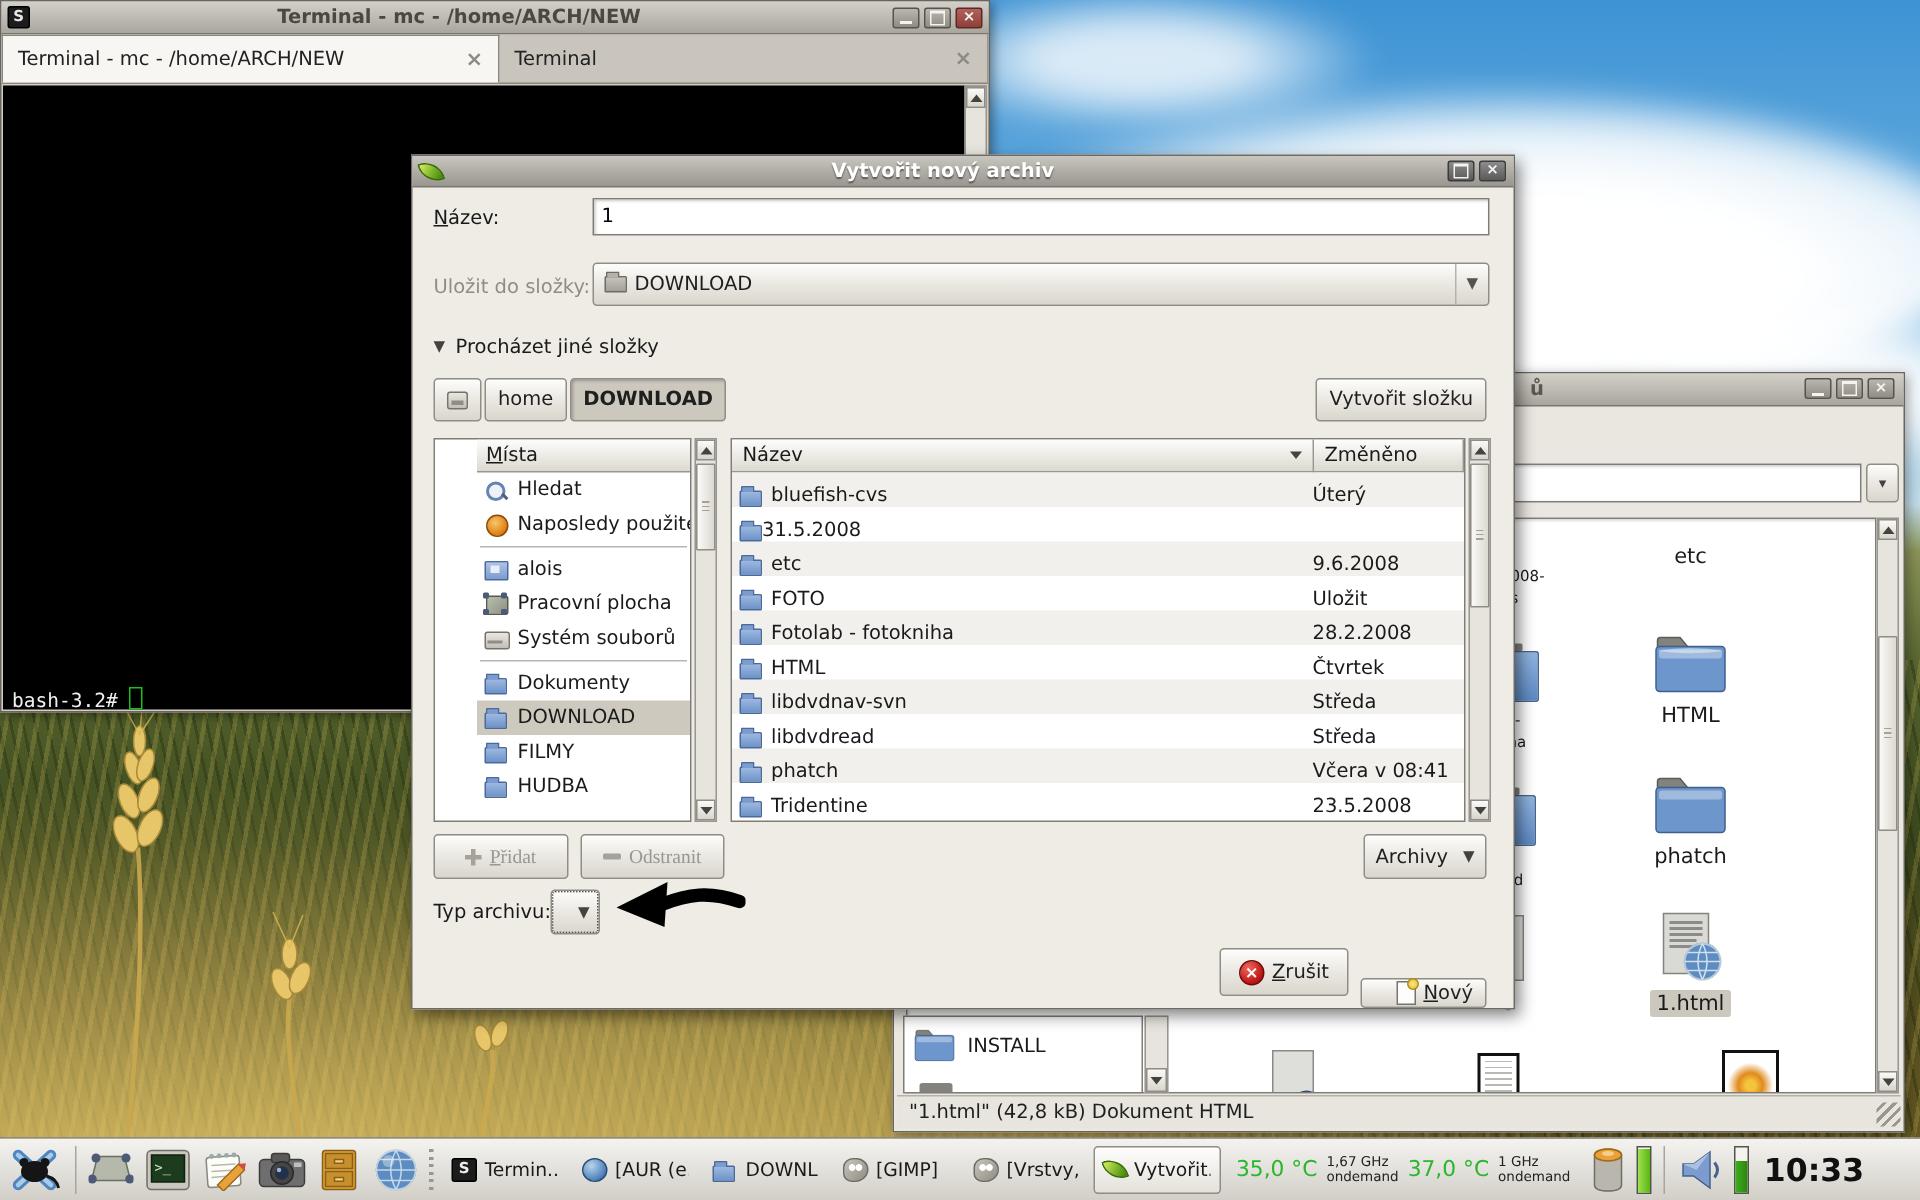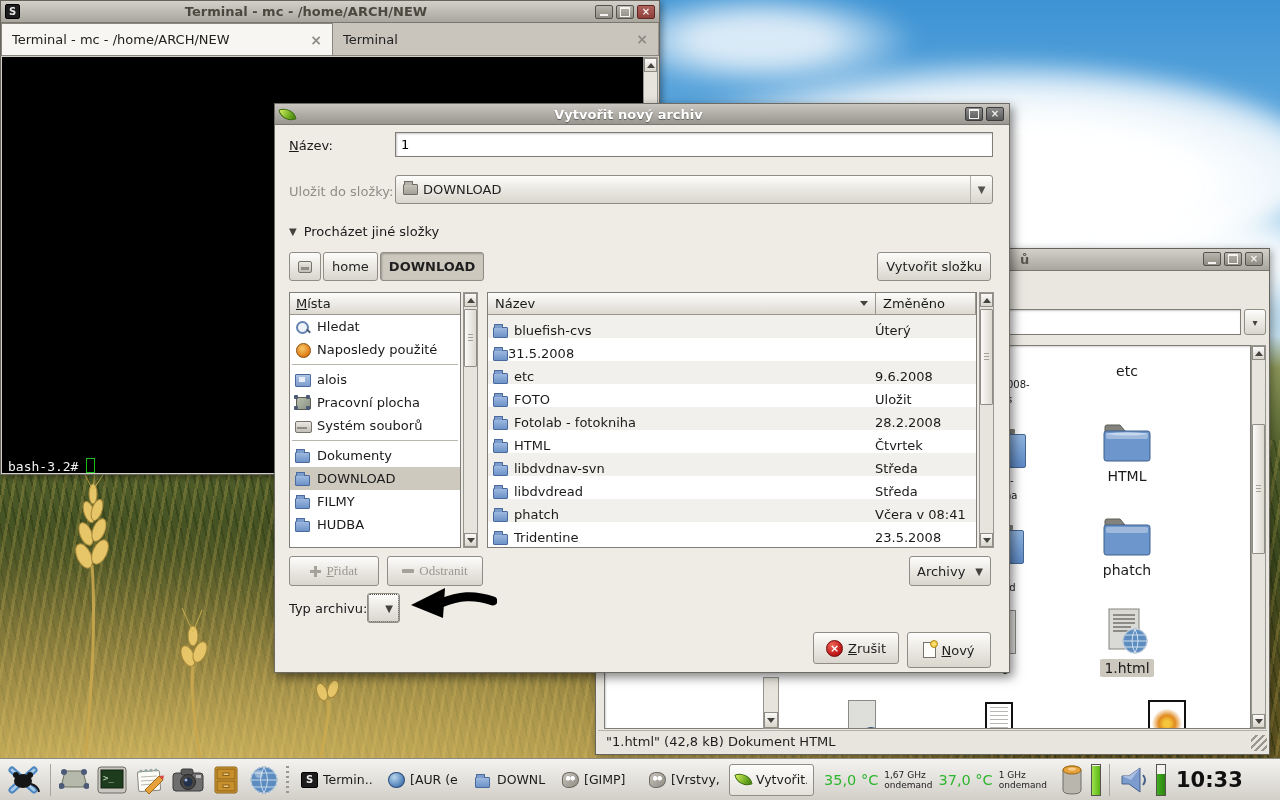--- a/index.html
+++ b/index.html
@@ -139,21 +139,21 @@
   #dlg-expander .tri { color:#44423d; font-size:10px; }
   #dlg-crumbs { position:absolute; left:14px; top:148px; height:29px; display:flex; }
   #dlg-crumbs .btn { height:29px; margin-right:2px; }
   #crumb-download { font-weight:bold; }
   #dlg-newfolder { position:absolute; right:18px; top:148px; height:29px; }
   .drive-ic { width:16px; height:12px; background:linear-gradient(180deg,#e9e7e1,#c2bfb7); border:1px solid #76736c; border-radius:2px; position:relative; }
   .drive-ic::after { content:""; position:absolute; left:2px; right:2px; bottom:2px; height:3px; background:#8f8d85; }
 
   
   #pane-places { position:absolute; left:14px; top:188px; width:172px; height:256px; background:#fff;
-    border:1px solid #7f7d76; overflow:hidden; }
+    border:1px solid #7f7d76; overflow:hidden;padding-left:28px; }
   #places-sb { left:188px; top:188px; width:15px; height:256px; }
   #places-sb .sbtn.top { top:0; } #places-sb .sbtn.bot { bottom:0; }
   #places-sb .thumb { top:16px; height:58px; }
   .pane-header { height:22px; background:linear-gradient(180deg,#fdfdfc,#dcd9d0); border-bottom:1px solid #9a968e;
     display:flex; align-items:center; padding:0 6px; }
   .place { height:23px; display:flex; align-items:center; gap:6px; padding:0 5px; white-space:nowrap; }
   .place.selected { background:#cdc9bf; }
   .psep { height:1px; background:#b9b6ae; margin:3px 2px; }
   .pic { width:16px; height:14px; position:relative; flex:none; }
   [data-icon="search"] .pic::before { content:""; position:absolute; left:1px; top:1px; width:9px; height:9px;
@@ -197,21 +197,21 @@
   .plus-ic { position:relative; width:11px; height:11px; flex:none; }
   .plus-ic::before { content:""; position:absolute; left:0; top:4px; width:11px; height:3px; background:#a5a29a; }
   .plus-ic::after { content:""; position:absolute; left:4px; top:0; width:3px; height:11px; background:#a5a29a; }
   .minus-ic { width:12px; height:4px; background:#a5a29a; border-radius:1px; flex:none; }
   #dlg-type-lab { position:absolute; left:14px; top:497px; }
   #dlg-type-combo { position:absolute; left:92px; top:489px; width:33px; height:30px; padding:0; }
   #dlg-type-combo .inner { width:100%; height:100%; border:1px dotted #55534d; border-radius:2px;
     display:flex; align-items:center; justify-content:flex-end; padding:0 5px; color:#44423d; font-size:10px; }
   #dlg-arrow { position:absolute; left:130px; top:482px; width:92px; height:42px; }
   #btn-cancel { position:absolute; right:110px; top:528px; width:86px; height:32px; }
-  #btn-new { position:absolute; right:18px; top:528px; width:84px; height:36px; }
+  #btn-new { position:absolute; right:18px; top:548px; width:84px; height:20px;justify-content:flex-end; }
   .stop-ic { width:17px; height:17px; border-radius:50%; background:radial-gradient(circle at 35% 30%,#ef6a5a,#c01818 65%,#8c0d0d);
     border:1px solid #6f0a0a; color:#fff; font-weight:bold; font-size:11px; display:flex; align-items:center; justify-content:center; flex:none; }
   .doc-ic { width:13px; height:16px; background:#fdfdfb; border:1px solid #76736c; position:relative; flex:none; }
   .doc-ic::after { content:""; position:absolute; right:-3px; top:-3px; width:6px; height:6px; border-radius:50%;
     background:radial-gradient(#ffe98a,#e8b927); border:1px solid #b08a10; }
 
   
   #bar { position:absolute; left:0; top:758px; width:1280px; height:42px; z-index:5;
     background:linear-gradient(180deg,#f4f3f0,#d2cfc8); border-top:1px solid #8d8a82; display:flex; align-items:center; }
   .vsep { width:1px; height:32px; background:#a8a59d; margin:0 4px; flex:none; }
@@ -407,20 +407,31 @@
     <div class="sb" id="rw-sb">
       <span class="sbtn top">
           <i class="arr up"></i>
         </span>
       <span class="thumb"></span>
       <span class="sbtn bot">
           <i class="arr dn"></i>
         </span>
     </div>
 
+    <div id="rw-side">
+      <div style="display:flex; align-items:center; gap:8px; padding:7px 6px;">
+        <svg width="28" height="24" viewBox="0 0 50 42">
+          <path d="M3 10 L3 5 Q3 3 5 3 L18 3 L23 9 L3 12 Z" fill="#83827c" stroke="#5d5c57"></path>
+          <rect x="2" y="9" width="46" height="30" rx="2.5" fill="#6d96cc" stroke="#3f608c"></rect>
+          <rect x="4" y="11" width="42" height="6" fill="rgba(255,255,255,.35)" rx="2"></rect>
+        </svg>
+        <span>INSTALL</span>
+      </div>
+      <div style="position:absolute; left:10px; bottom:-2px; width:22px; height:8px; background:#83827c; border-radius:2px;"></div>
+    </div>
     <div class="sb" id="rw-side-sb">
       <span class="sbtn">
           <i class="arr dn"></i>
         </span>
     </div>
 
     <div id="rw-status">
       <span>"1.html" (42,8 kB) Dokument HTML</span>
     </div>
     <div id="rw-grip"></div>

